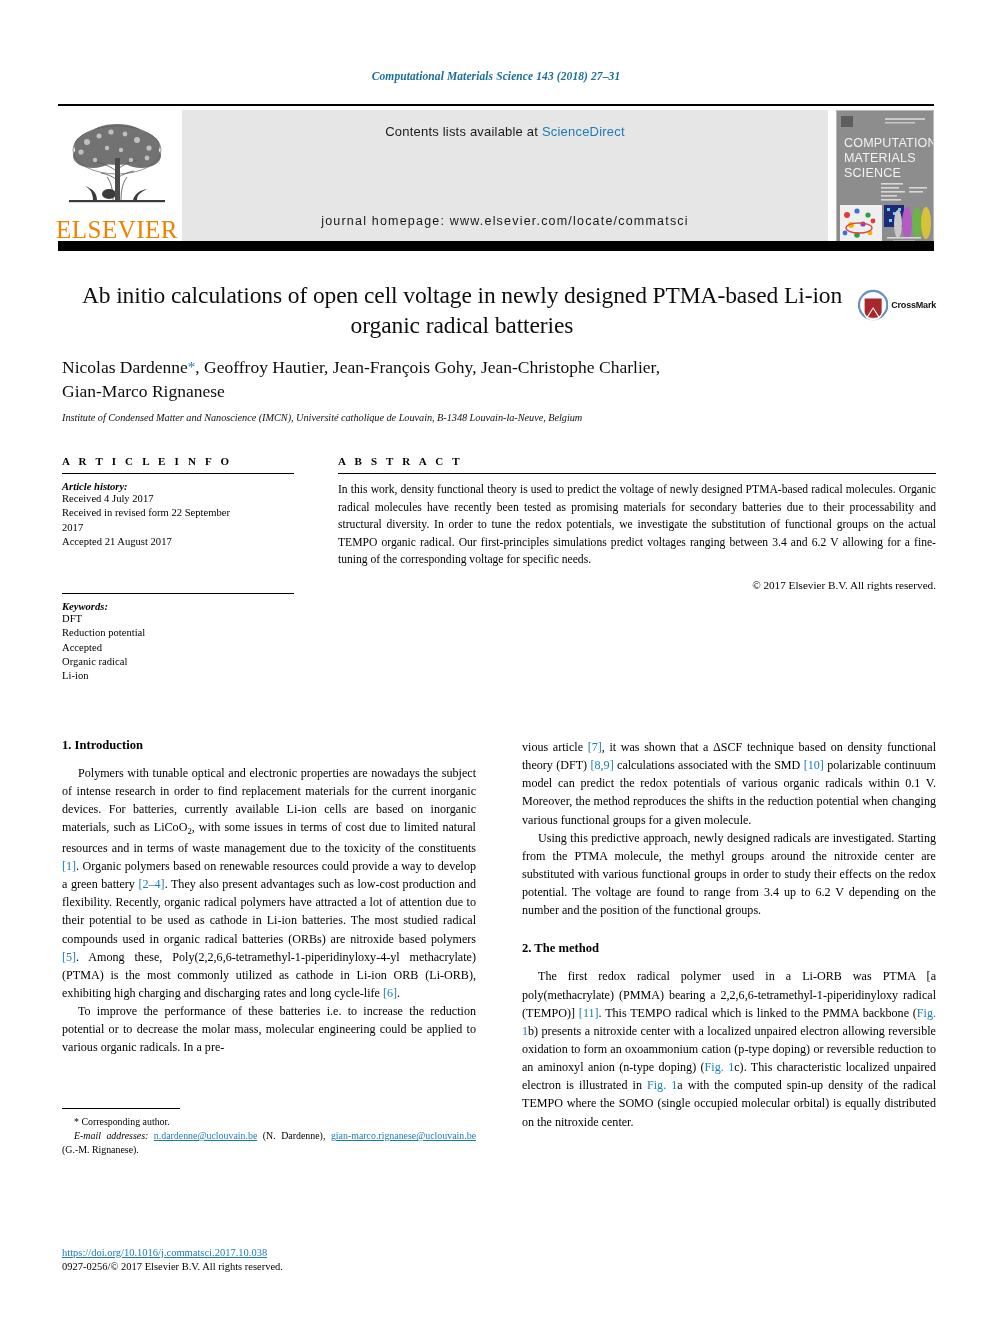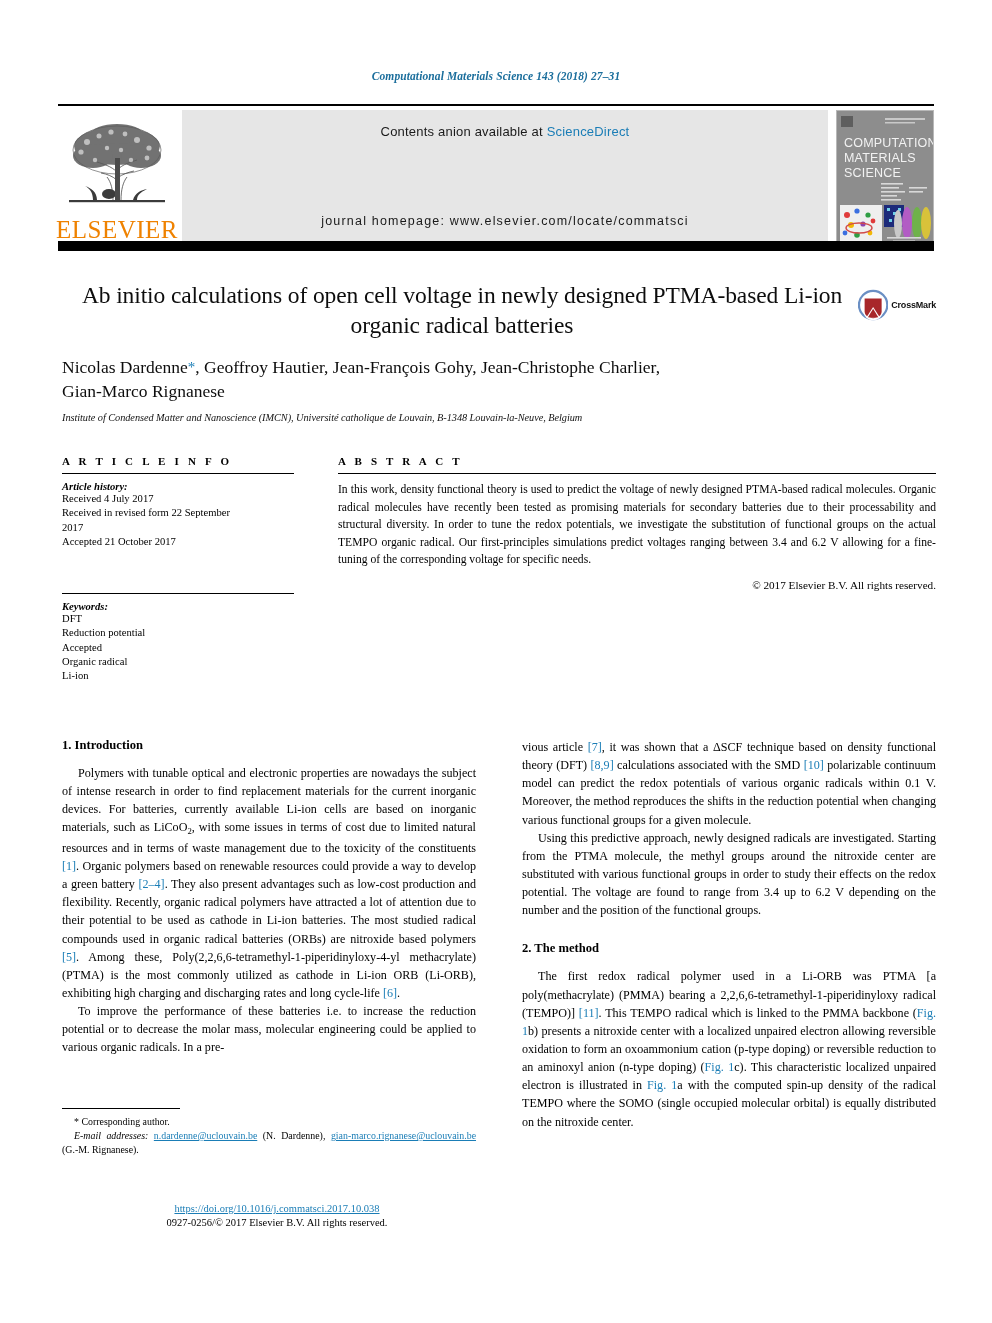--- a/index.html
+++ b/index.html
@@ -269,23 +269,22 @@
     line-height: 1.42;
     color: #000;
     text-align: justify;
   }
   .foot-line.indent { text-indent: 12px; }
   .foot-italic { font-style: italic; }
   .mail { color: #1a7db6; }
 
   .doi-block {
     position: absolute;
-    left: 62px; top: 1202px;
+    left: 62px; top: 1246px;
     width: 430px;
-    text-align: center;
   }
   .doi-link {
     font-family: "Liberation Serif", serif;
     font-size: 10.5px;
     color: #1a7db6;
     display: block;
     line-height: 1.35;
   }
   .issn-line {
     font-family: "Liberation Serif", serif;
@@ -346,21 +345,21 @@
           </g>
           <g fill="#4a4a4a">
             <rect x="52" y="38" width="5" height="42"></rect>
           </g>
         </svg>
         <div class="elsevier-word">ELSEVIER</div>
       </div>
 
       <div class="journal-band">
         <div class="contents-line">
-          <span>Contents anion available at </span><a class="sciencedirect-link" href="#">ScienceDirect</a>
+          <span>Contents lists available at </span><a class="sciencedirect-link" href="#">ScienceDirect</a>
         </div>
         <div class="homepage-line">journal homepage: www.elsevier.com/locate/commatsci</div>
       </div>
 
       <div class="cover-thumb">
         <svg width="96" height="134" viewBox="0 0 96 134">
           <rect x="0" y="0" width="96" height="134" fill="#8d8d8d"></rect>
           <rect x="4" y="5" width="12" height="11" fill="#5e5e5e"></rect>
           <rect x="48" y="7" width="40" height="2" fill="#c9c9c9"></rect>
           <rect x="48" y="11" width="30" height="1.5" fill="#c9c9c9"></rect>
@@ -435,21 +434,21 @@
 
   <div class="info-abs">
 
     <div class="col-info">
       <div class="sect-label">A R T I C L E   I N F O</div>
       <hr class="hr-thin">
       <div class="info-sub">Article history:</div>
       <div class="info-line">Received 4 July 2017</div>
       <div class="info-line">Received in revised form 22 September</div>
       <div class="info-line">2017</div>
-      <div class="info-line">Accepted 21 October 2017</div>
+      <div class="info-line">Accepted 21 August 2017</div>
       <div class="info-gap"></div>
       <hr class="hr-thin">
       <div class="info-sub">Keywords:</div>
       <div class="info-line">DFT</div>
       <div class="info-line">Reduction potential</div>
       <div class="info-line">Accepted</div>
       <div class="info-line">Organic radical</div>
       <div class="info-line">Li-ion</div>
     </div>
 

